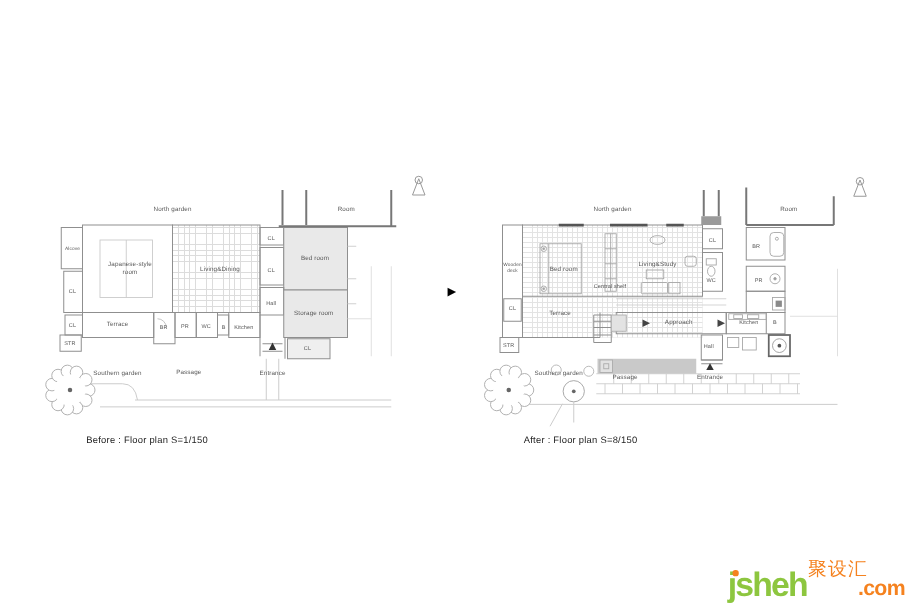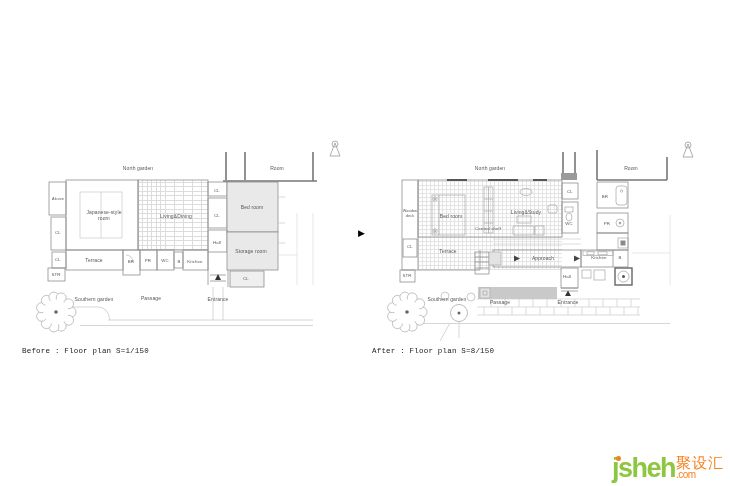--- a/index.html
+++ b/index.html
@@ -13,29 +13,29 @@
       repeating-linear-gradient(90deg,#dcdcdc 0,#dcdcdc .6px,transparent .6px,transparent 4.5px);}
   .hatch-after{
     background:
       repeating-linear-gradient(0deg,#e3e3e3 0,#e3e3e3 .6px,transparent .6px,transparent 4px),
       repeating-linear-gradient(90deg,#e3e3e3 0,#e3e3e3 .6px,transparent .6px,transparent 4px);}
   .plansvg{position:absolute;left:0;top:0;}
   .lbl{position:absolute;transform:translate(-50%,-50%);font-size:5px;line-height:1.2;
        color:#585858;white-space:pre-line;text-align:center;letter-spacing:.1px;}
   .lbl.s{font-size:4.4px;}
   .lbl.xs{font-size:3.8px;}
-  .caption{position:absolute;font-family:Liberation Mono, monospace;font-size:7.5px;
-           color:#222;letter-spacing:.2px;}
+  .caption{position:absolute;font-family:Liberation Sans, sans-serif;font-size:7.5px;
+           color:#222;letter-spacing:.2px;margin-left:47px;}
   .trans-arrow{position:absolute;left:358px;top:229px;font-size:9px;color:#000;line-height:1;}
   .watermark{position:absolute;right:6px;bottom:7px;display:flex;align-items:flex-end;margin-top:44px;}
   .wm-brand{font-weight:bold;font-size:27px;line-height:.78;color:#8dc63f;
             letter-spacing:-1.5px;font-family:"Liberation Sans",sans-serif;position:relative;}
   .wm-right{display:flex;flex-direction:column;align-items:flex-start;margin-left:1px;}
   .wm-cn{font-weight:normal;font-size:15px;color:#f5821f;letter-spacing:1px;line-height:1;}
-  .wm-com{font-weight:normal;font-size:10px;color:#f5821f;line-height:.95;letter-spacing:-.5px;}
+  .wm-com{font-weight:bold;font-size:17px;color:#f5821f;line-height:.95;letter-spacing:-.5px;padding-left:40px;}
   .wm-dot{position:absolute;left:4px;top:-2px;width:4.6px;height:4.6px;border-radius:50%;
           background:#f5821f;}
 </style>
 </head>
 <body>
 
 <div class="page">
 
   <div class="panel" style="left:20px;top:135px">
     <div class="hatch hatch-before" style="left:118px;top:45px;width:70px;height:70px"></div>

